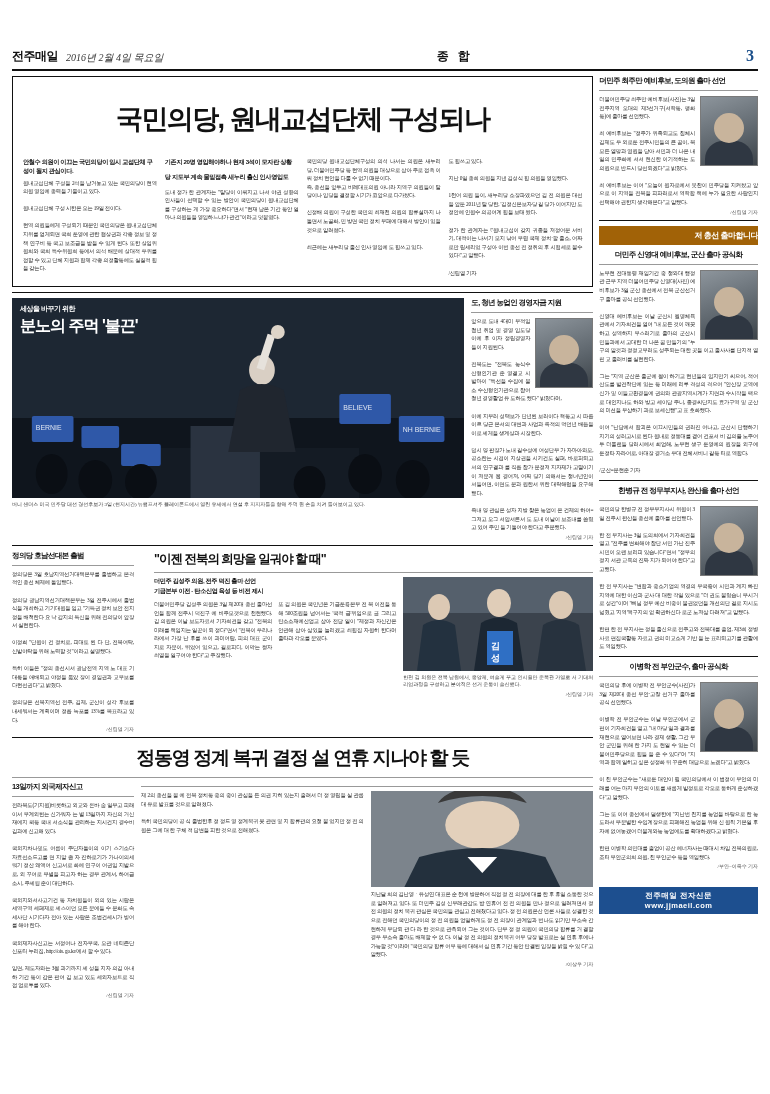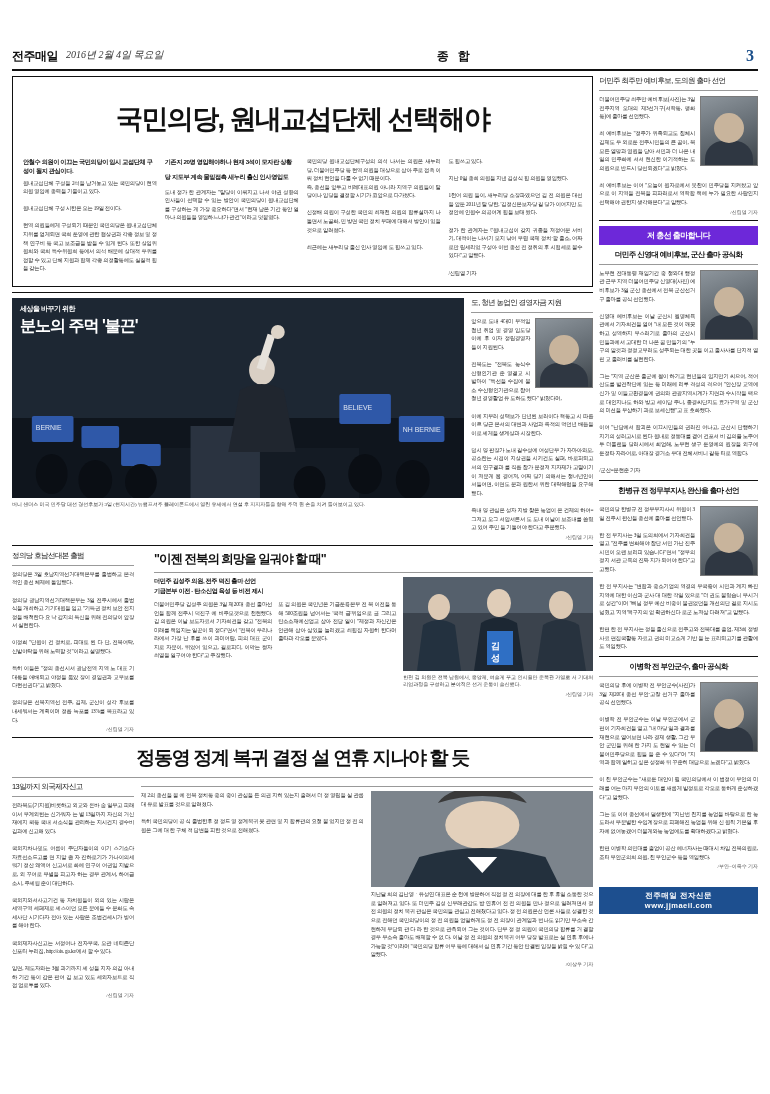--- a/index.html
+++ b/index.html
@@ -7,21 +7,21 @@
     width:770px;height:1094px;background:#ffffff;
     font-family:"Liberation Serif", serif;
     color:#111;
     position:relative;
     overflow:hidden;
   }
   .page{position:relative;width:770px;height:1094px;box-sizing:border-box;padding:0 10px;}
 
   
   .masthead{display:flex;align-items:flex-end;justify-content:space-between;padding:6px 2px 4px 2px;}
-  .mast-left{display:flex;align-items:flex-start;gap:8px;margin-top:42px;}
+  .mast-left{display:flex;align-items:flex-end;gap:8px;margin-top:42px;}
   .mast-title{font-size:12px;font-weight:bold;letter-spacing:-0.5px;}
   .mast-date{font-size:10px;color:#333;font-style:italic;}
   .mast-center{font-size:12px;font-weight:bold;letter-spacing:3px;}
   .mast-page{font-size:16px;font-weight:bold;color:#1b4f8a;padding-right:4px;}
   .rule-top{border-top:2px solid #111;margin:0 2px 5px 2px;}
 
   
   .cols{display:flex;gap:6px;padding:0 2px;}
   .col-main{width:586px;}
   .col-right{width:160px;}
@@ -29,21 +29,21 @@
   
   .hr{border-top:1px solid #111;margin:5px 0;}
   .hr-thin{border-top:1px solid #999;margin:4px 0;}
   .body-txt{
     font-size:5.3px;line-height:1.62;text-align:justify;color:#222;
     font-family:"Liberation Serif", serif;
     letter-spacing:-0.2px;
   }
   .sub-head{
     font-family:"Liberation Sans", sans-serif;
-    font-size:7.5px;font-weight:normal;letter-spacing:-0.6px;line-height:1.35;
+    font-size:7.5px;font-weight:bold;letter-spacing:-0.6px;line-height:1.35;
   }
   .kicker{
     font-family:"Liberation Sans", sans-serif;
     font-size:6.2px;font-weight:bold;letter-spacing:-0.4px;line-height:1.4;
   }
   .byline{font-size:5px;text-align:right;color:#444;margin-top:2px;}
   .caption{font-size:5px;line-height:1.5;color:#333;text-align:justify;}
 
   
   .box{border:1px solid #111;padding:8px 10px 9px 10px;}
@@ -79,21 +79,21 @@
     content:"";position:absolute;left:50%;top:16px;width:30px;height:30px;border-radius:50%;
     background:#c8b49c;transform:translateX(-50%);
   }
   .portrait::before{
     content:"";position:absolute;left:50%;top:44px;width:48px;height:32px;border-radius:18px 18px 0 0;
     background:#2f3742;transform:translateX(-50%);
   }
 
   
   .mod-title{
-    background:#6d28d9;color:#fff;text-align:center;
+    background:#a16207;color:#fff;text-align:right;
     font-family:"Liberation Sans", sans-serif;
     font-size:8px;font-weight:bold;letter-spacing:-0.5px;padding:4px 0;
   }
   .mod-head{
     font-family:"Liberation Sans", sans-serif;
     font-size:7.6px;font-weight:bold;letter-spacing:-0.6px;text-align:center;line-height:1.35;
   }
   .wrap-r{float:right;margin:1px 0 2px 5px;}
   .clearfix::after{content:"";display:block;clear:both;}
 
@@ -130,21 +130,21 @@
     <div class="mast-center">종 합</div>
     <div class="mast-page">3</div>
   </div>
   <div class="rule-top"></div>
 
   <div class="cols">
 
     <div class="col-main">
 
       <div class="box">
-        <div class="main-headline">국민의당, 원내교섭단체 선택해야</div>
+        <div class="main-headline">국민의당, 원내교섭단체 구성되나</div>
         <div class="four-col">
           <div>
             <div class="lead">안철수 의원이 이끄는 국민의당이 임시 교섭단체 구성이 될지 관심이다.</div>
             <div class="body-txt" style="white-space:pre-line">원내교섭단체 구성을 2석을 남겨놓고 있는 국민의당이 현역 의원 영입에 총력을 기울이고 있다.
 
 원내교섭단체 구성 시한은 오는 19일 전이다.
 
 현역 의원들에게 구성되기 때문인 국민의당은 원내교섭단체 지위를 얻게되면 국회 운영에 관한 협상권과 각종 정보 및 정책 연구비 등 국고 보조금을 받을 수 있게 된다. 또한 상임위원회와 국회 특수위원회 등에서 의석 배분에 상대적 우위를 점할 수 있고 단체 지원과 함께 각종 의정활동에도 실질적 힘을 갖는다.</div>
           </div>
           <div>

